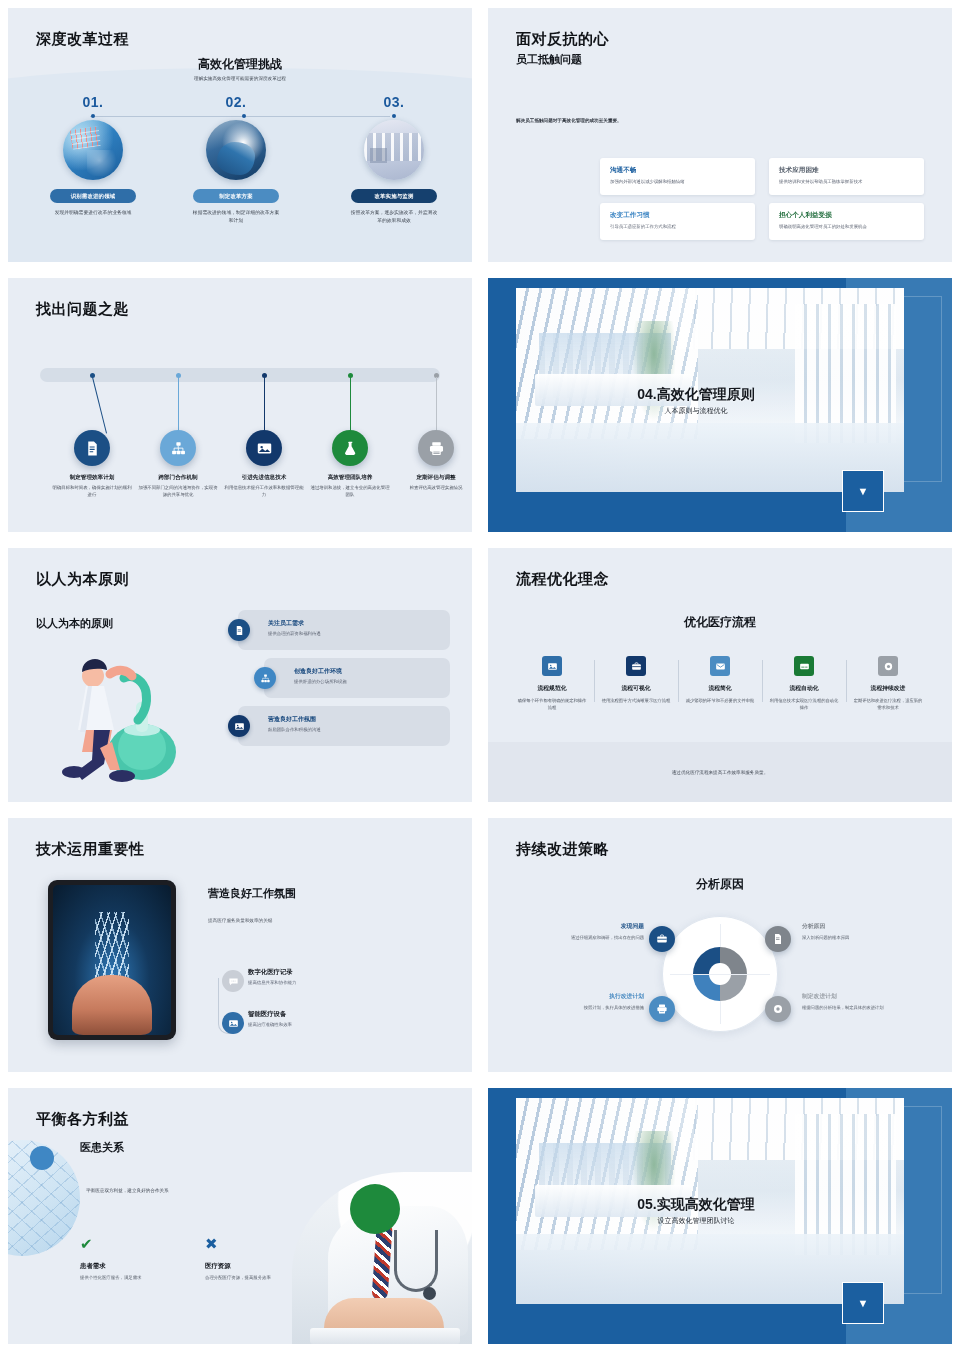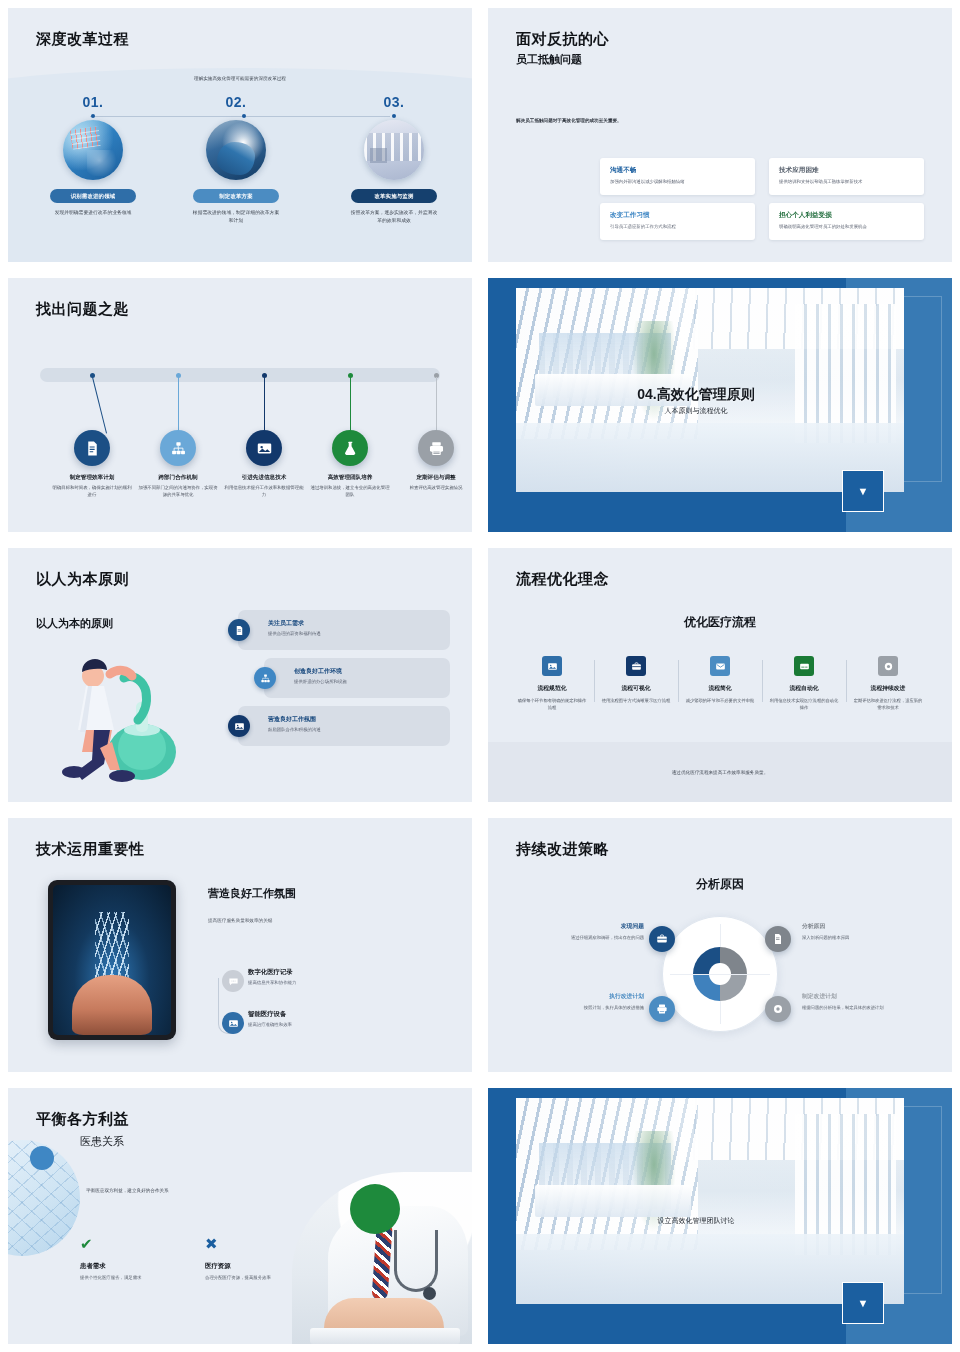--- a/index.html
+++ b/index.html
@@ -378,21 +378,21 @@
   .s9-circle::before {
     content:""; position:absolute; inset:0;
     background:
       repeating-linear-gradient(42deg, rgba(110,160,205,.32) 0 1px, transparent 1px 13px),
       repeating-linear-gradient(-42deg, rgba(110,160,205,.32) 0 1px, transparent 1px 13px);
   }
   .s9-dotblue {
     position: absolute; left: 22px; top: 58px; width: 24px; height: 24px;
     border-radius: 50%; background: #3f87c4;
   }
-  .s9-sub { position: absolute; left: 72px; top: 46px; font-size: 11px; font-weight: normal; color: #12161c; }
+  .s9-sub { position: absolute; left: 72px; top: 52px; font-size: 11px; font-weight: bold; color: #12161c; }
   .s9-lead { position: absolute; left: 78px; top: 100px; font-size: 4.6px; color: #3c434e; }
   .s9-cols { position: absolute; left: 72px; top: 148px; width: 250px; display: grid; grid-template-columns: 1fr 1fr; }
   .s9-mark { font-size: 15px; line-height: 1; font-weight: bold; margin-bottom: 11px; }
   .s9-cols h4 { font-size: 6.4px; font-weight: bold; color: #14181f; margin-bottom: 4px; }
   .s9-cols p { font-size: 4.4px; color: #555c67; }
   .s9-doc {
     position: absolute; right: -6px; bottom: 0; width: 186px; height: 172px;
     background:
       radial-gradient(ellipse at 62% 18%, rgba(255,255,255,.95) 0 42%, rgba(255,255,255,0) 43%),
       linear-gradient(180deg, #f2f5f8 0%, #e4eaf0 60%, #d6dee6 100%);
@@ -434,20 +434,21 @@
 </style>
 </head>
 <body>
 
 <div class="deck">
 
   <div class="slide">
     <div class="inner">
       <div class="s1-arc"></div>
       <div class="title">深度改革过程</div>
+      <div class="subtitle-c" style="top:48px">高效化管理挑战</div>
       <div class="desc-c" style="top:68px">理解实施高效化管理可能需要的深度改革过程</div>
 
       <div class="s1-dotline"></div>
       <div class="s1-dot" style="left:83px"></div>
       <div class="s1-dot" style="left:234px"></div>
       <div class="s1-dot" style="left:384px"></div>
 
       <div class="s1-steps">
         <div class="s1-col" style="left:25px">
           <div class="s1-num">01.</div>
@@ -882,19 +883,20 @@
         <div class="hero-accent2"></div>
         <div class="hero-photo">
           <div class="hp-ceil"></div>
           <div class="hp-win"></div>
           <div class="hp-sky"></div>
           <div class="hp-plant"></div>
           <div class="hp-rwin"></div>
           <div class="hp-floor"></div>
           <div class="hp-desk"></div>
         </div>
+        <div class="hero-title">05.实现高效化管理</div>
         <div class="hero-sub">设立高效化管理团队讨论</div>
         <div class="hero-btn">▼</div>
       </div>
     </div>
   </div>
 
 </div>
 
 </body></html>

